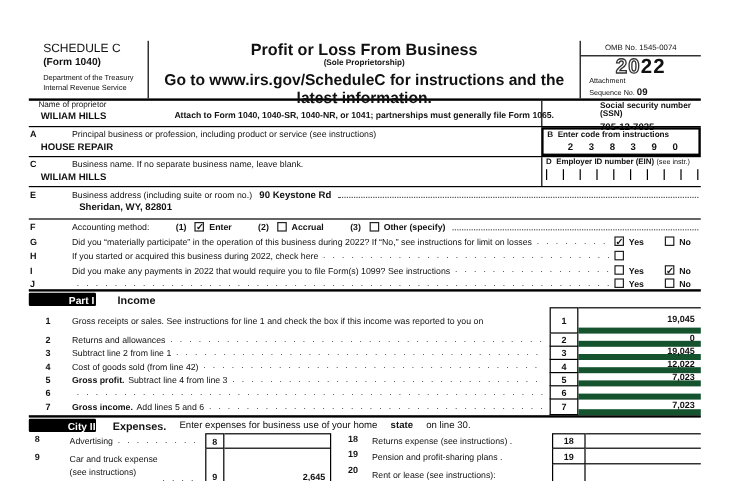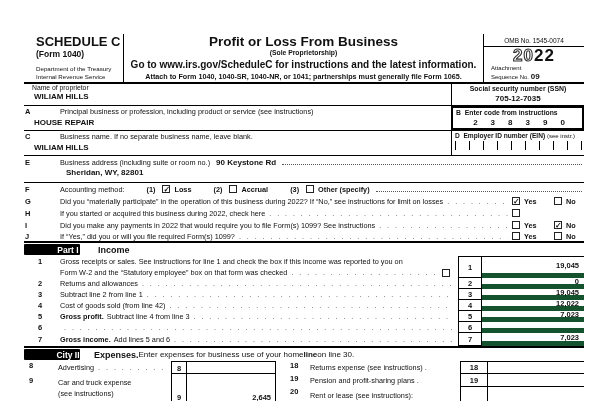--- a/index.html
+++ b/index.html
@@ -3,27 +3,27 @@
 <meta charset="utf-8">
 <style>
   * { margin:0; padding:0; box-sizing:border-box; }
   html,body { width:614px; height:401px; background:#fff; overflow:hidden;
     font-family:"Liberation Sans", sans-serif; color:#111; }
   .sheet { position:absolute; left:24px; top:34px; width:560px; }
 
   
   .hdr { display:flex; height:50px; border-bottom:2.5px solid #000; }
   .hdr-left { width:100px; border-right:1.5px solid #000; padding:1px 2px 0 12px; }
-  .sched { font-size:13px; font-weight:bold; line-height:1.15; }
+  .sched { font-size:10px; font-weight:normal; line-height:1.15; }
   .formno { font-size:8.5px; font-weight:bold; line-height:1.1; }
   .dept { font-size:6.2px; margin-top:6px; line-height:1.25; }
   .hdr-center { flex:1; border-right:1.5px solid #000; text-align:center; padding-top:1px; }
   .title { font-size:13.5px; font-weight:bold; line-height:1.05; }
   .subtitle { font-size:6.8px; font-weight:bold; }
-  .goto { font-size:10px; font-weight:bold; margin-top:3px; }
+  .goto { font-size:13px; font-weight:bold; margin-top:3px; }
   .attach { font-size:7.2px; font-weight:bold; margin-top:2px; }
   .hdr-right { width:100px; font-size:6.5px; }
   .omb { text-align:center; padding:3px 0 2px; border-bottom:1px solid #000; }
   .year { text-align:center; font-size:17px; font-weight:bold; letter-spacing:1px; line-height:1.05; }
   .year-outline { color:#fff; -webkit-text-stroke:1.1px #333; }
   .att-lines { padding-left:7px; text-align:left; font-size:6px; line-height:1.25; }
   .seq-num { font-size:8px; font-weight:bold; }
 
   
   .label-sm { font-size:6.8px; }
@@ -32,21 +32,21 @@
   .qtext { font-size:7.3px; white-space:nowrap; }
   .leader { flex:1; overflow:hidden; white-space:nowrap; font-size:7px; color:#333;
     word-spacing:4px; margin:0 4px; }
   .cb { width:8px; height:8px; border:1px solid #222; display:inline-block; flex:0 0 8px;
     font-size:8px; line-height:7px; text-align:center; font-weight:bold; background:#fff; }
   .bold { font-weight:bold; }
 
   .row-name { display:flex; height:22px; border-bottom:1px solid #000; }
   .rn-left { flex:1; padding-left:8px; }
   .rn-left .value-bold { display:block; padding-left:2px; margin-top:1px; }
-  .rn-right { width:133px; border-left:1.5px solid #000; text-align:center; }
+  .rn-right { width:133px; border-left:1.5px solid #000; text-align:left;padding-left:48px; }
   .ssn-label { font-size:6.9px; font-weight:bold; margin-top:1px; }
   .ssn-value { font-size:8px; font-weight:bold; margin-top:2px; }
 
   .row-ab, .row-cd { display:flex; height:25px; border-bottom:1px solid #000; }
   .ab-left { flex:1; }
   .lrow { display:flex; margin-top:1px; }
   .lvalue { display:block; padding-left:10px; margin-top:2px; }
   .b-box { width:133px; border:2px solid #000; font-size:6.8px; font-weight:bold; padding:1px 0 0 3px; }
   .b-digits { display:flex; justify-content:center; gap:13px; font-size:8px; margin-top:2px; }
   .d-cell { width:133px; border-left:1.5px solid #000; font-size:6.6px; padding:1px 2px 0 3px; }
@@ -70,21 +70,21 @@
   .row-j { border-bottom:2px solid #000; }
   .q-yes { width:42px; flex:0 0 42px; display:flex; align-items:center; gap:4px;
     font-size:7.3px; font-weight:bold; }
   .q-no { width:30px; flex:0 0 30px; display:flex; align-items:center; gap:4px;
     font-size:7.3px; font-weight:bold; }
 
   .part-bar { display:flex; height:13px; align-items:center; }
   .badge { background:#000; color:#fff; font-weight:bold; font-size:8.5px; width:56px;
     height:11px; display:flex; align-items:center; justify-content:center; border-radius:1px;padding-left:32px; }
   .part-title { font-weight:bold; font-size:9px; margin-left:18px; }
-  .part2-rest { font-size:8px; margin-left:0; }
+  .part2-rest { font-size:8px; margin-left:11px; }
 
   .inc-block { border-bottom:2px solid #000; }
   .inc-row { display:flex; }
   .inc-left { flex:1; display:flex; align-items:center; overflow:hidden; }
   .inc-num { width:36px; flex:0 0 36px; text-align:left; padding-left:14px;
     font-weight:bold; font-size:7.5px; }
   .inc-text { font-size:7.3px; white-space:nowrap; }
   .inc-numbox { width:24px; flex:0 0 24px; border-left:1.2px solid #000; border-right:1.2px solid #000;
     border-bottom:1px solid #000; text-align:center; font-weight:bold; font-size:7.5px;
     display:flex; align-items:center; justify-content:center; }
@@ -217,21 +217,21 @@
       <span class="e-value">Sheridan, WY, 82801</span>
     </div>
   </div>
 
   <div class="row-f">
     <span class="letter">F</span>
     <span class="qtext">Accounting method:</span>
     <span class="f-opt">
       <span class="f-num">(1)</span>
       <span class="cb">✓</span>
-      <span class="f-lab">Loss</span>
+      <span class="f-lab">Enter</span>
     </span>
     <span class="f-opt">
       <span class="f-num">(2)</span>
       <span class="cb"></span>
       <span class="f-lab">Accrual</span>
     </span>
     <span class="f-opt">
       <span class="f-num">(3)</span>
       <span class="cb"></span>
       <span class="f-lab">Other (specify)</span>
@@ -272,21 +272,20 @@
         <span>Yes</span>
       </span>
     <span class="q-no">
         <span class="cb">✓</span>
         <span>No</span>
       </span>
   </div>
 
   <div class="row-q row-j">
     <span class="letter">J</span>
-    <span class="qtext">If “Yes,” did you or will you file required Form(s) 1099?</span>
     <span class="leader">. . . . . . . . . . . . . . . . . . . . . . . . . . . . . . . . . . . . . . . . . . . . . . . . . . . . . . . . . . . .</span>
     <span class="q-yes">
         <span class="cb"></span>
         <span>Yes</span>
       </span>
     <span class="q-no">
         <span class="cb"></span>
         <span>No</span>
       </span>
   </div>
@@ -296,26 +295,20 @@
     <span class="part-title">Income</span>
   </div>
 
   <div class="inc-block">
     <div class="inc-row first h22">
       <div class="inc-left two-lines">
         <div class="tl-line">
           <span class="inc-num">1</span>
           <span class="inc-text">Gross receipts or sales. See instructions for line 1 and check the box if this income was reported to you on</span>
         </div>
-        <div class="tl-line">
-          <span class="inc-num"></span>
-          <span class="inc-text">Form W-2 and the “Statutory employee” box on that form was checked</span>
-          <span class="leader">. . . . . . . . . . . . . . . . . . . . . . . . . . . . . . . . . . . . . . . . . . . . . . . . . . . . . . . . . . . .</span>
-          <span class="cb cb-end"></span>
-        </div>
       </div>
       <div class="inc-numbox">1</div>
       <div class="inc-amount">19,045</div>
     </div>
 
     <div class="inc-row h11">
       <div class="inc-left">
         <span class="inc-num">2</span>
         <span class="inc-text">Returns and allowances</span>
         <span class="leader">. . . . . . . . . . . . . . . . . . . . . . . . . . . . . . . . . . . . . . . . . . . . . . . . . . . . . . . . . . . .</span>
@@ -373,21 +366,21 @@
       </div>
       <div class="inc-numbox">7</div>
       <div class="inc-amount">7,023</div>
     </div>
   </div>
 
   <div class="part-bar">
     <span class="badge">City II</span>
     <span class="part-title" style="margin-left:14px;">Expenses.</span>
     <span class="part2-rest">Enter expenses for business use of your home</span>
-    <span class="part2-rest bold">line</span>
+    <span class="part2-rest bold">state</span>
     <span class="part2-rest">on line 30.</span>
   </div>
 
   <div class="exp">
     <div class="exp-left">
       <div class="x-row first h13">
         <span class="x-num">8</span>
         <span class="x-label">
           <span>Advertising</span>
           <span class="leader">. . . . . . . . . . . . . . . . . . . . . . . . . . . . . . . . . . . . . . . . . . . . . . . . . . . . . . . . . . . .</span>

